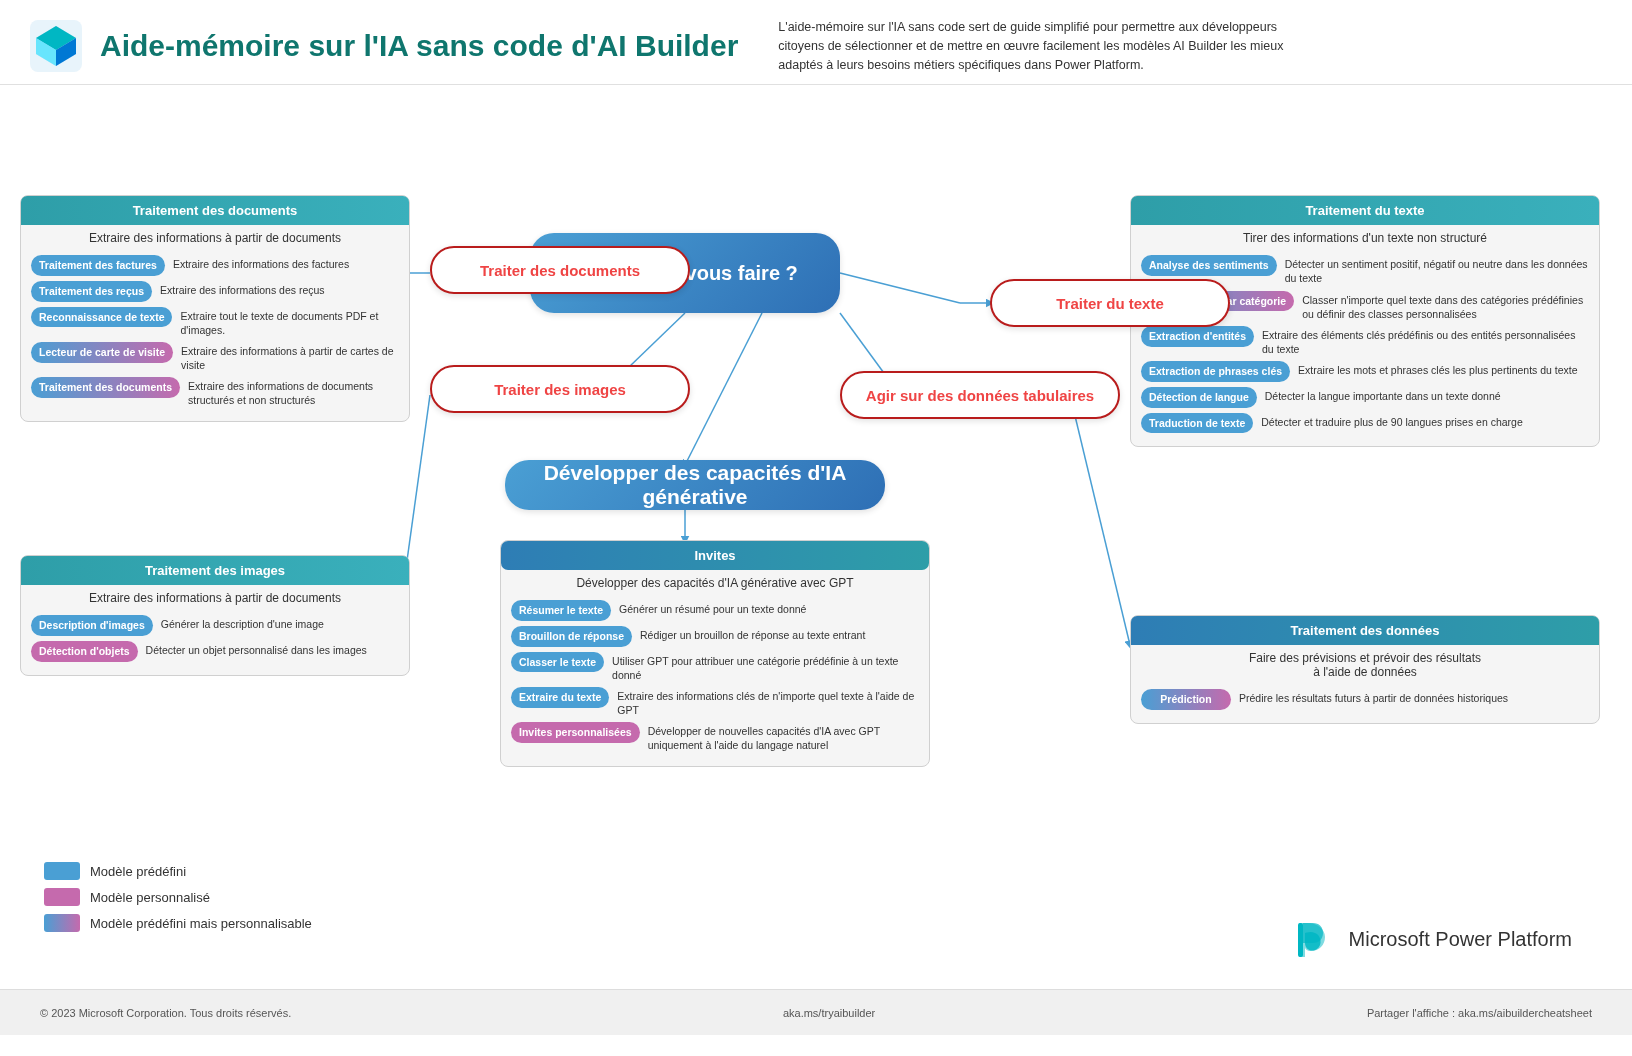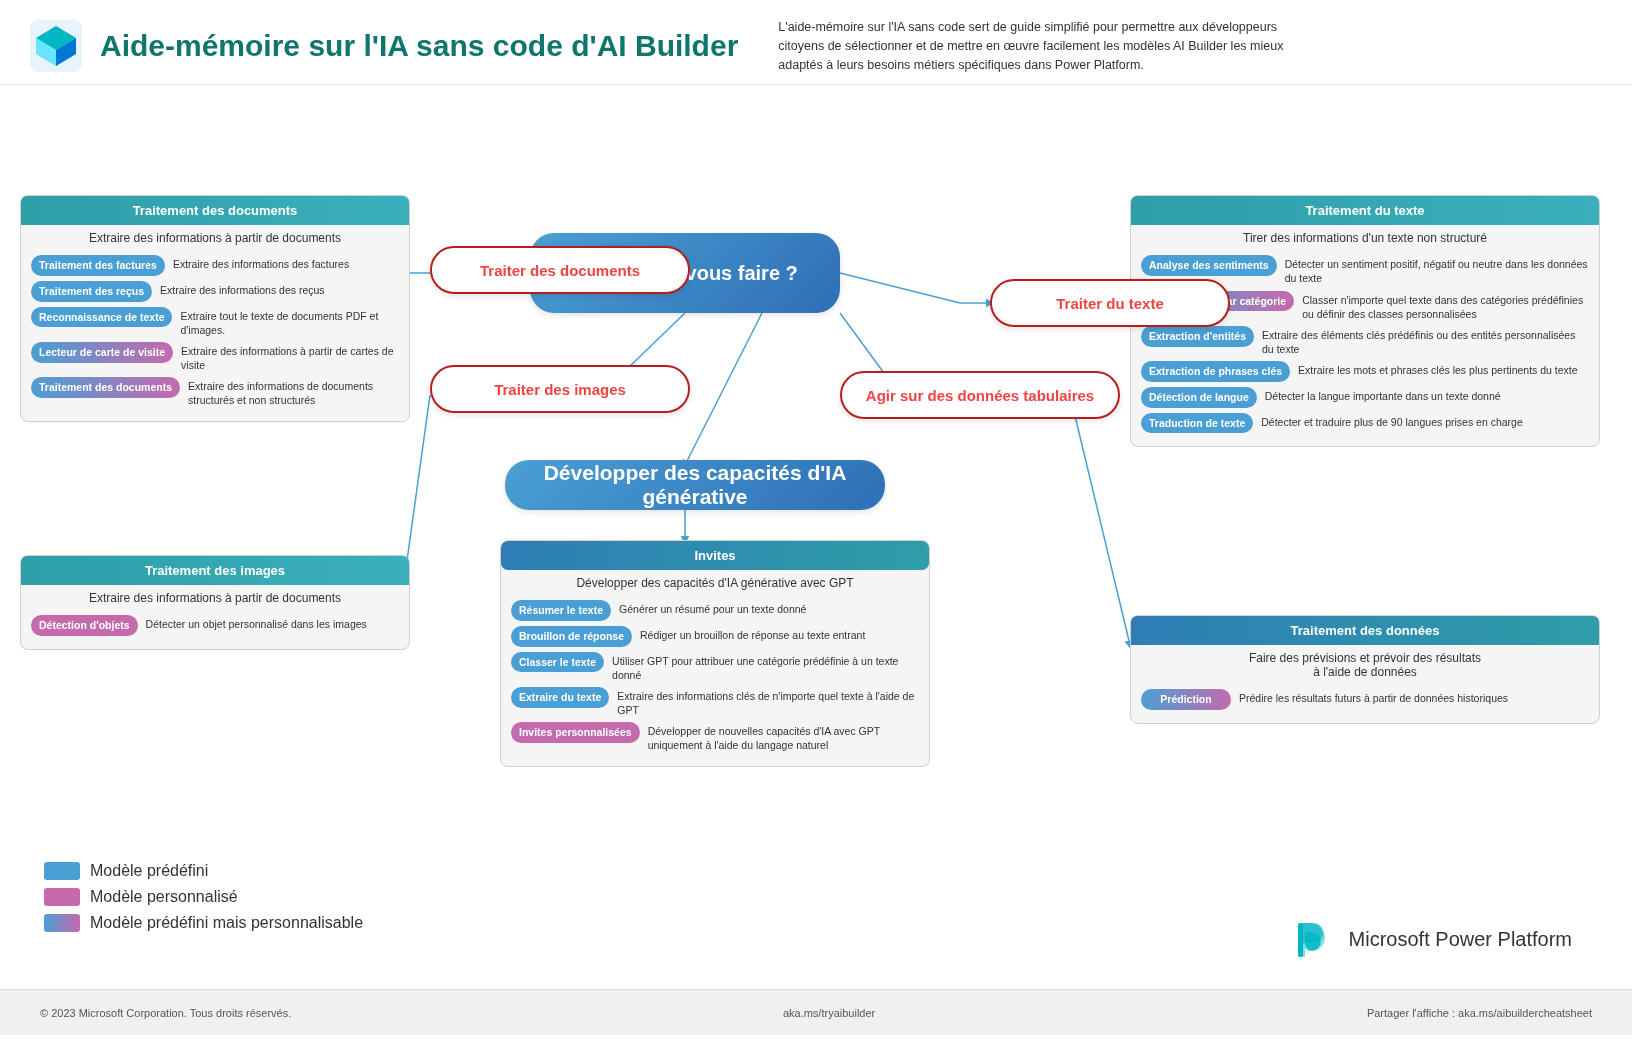--- a/index.html
+++ b/index.html
@@ -167,21 +167,21 @@
       position: absolute;
       bottom: 95px;
       left: 44px;
       z-index: 10;
     }
     .legend-item {
       display: flex;
       align-items: center;
       margin-bottom: 8px;
       gap: 10px;
-      font-size: 16px;
+      font-size: 13px;
       color: #333;
     }
     .legend-box {
       width: 36px;
       height: 18px;
       border-radius: 3px;
       flex-shrink: 0;
     }
 
     
@@ -321,20 +321,24 @@
     </div>
   </div>
 
   <div class="section-box" style="left:20px; top:470px; width:390px;">
     <div class="section-box-header hdr-teal">
       <span>Traitement des images</span>
     </div>
     <div class="section-box-subtitle">Extraire des informations à partir de documents</div>
     <div class="section-box-body">
       <div class="section-row">
+        <span class="section-tag tag-blue">Description d'images</span>
+        <span class="section-row-desc">Générer la description d'une image</span>
+      </div>
+      <div class="section-row">
         <span class="section-tag tag-pink">Détection d'objets</span>
         <span class="section-row-desc">Détecter un objet personnalisé dans les images</span>
       </div>
     </div>
   </div>
 
   <div class="section-box" style="left:1130px; top:110px; width:470px;">
     <div class="section-box-header hdr-teal">
       <span>Traitement du texte</span>
     </div>

